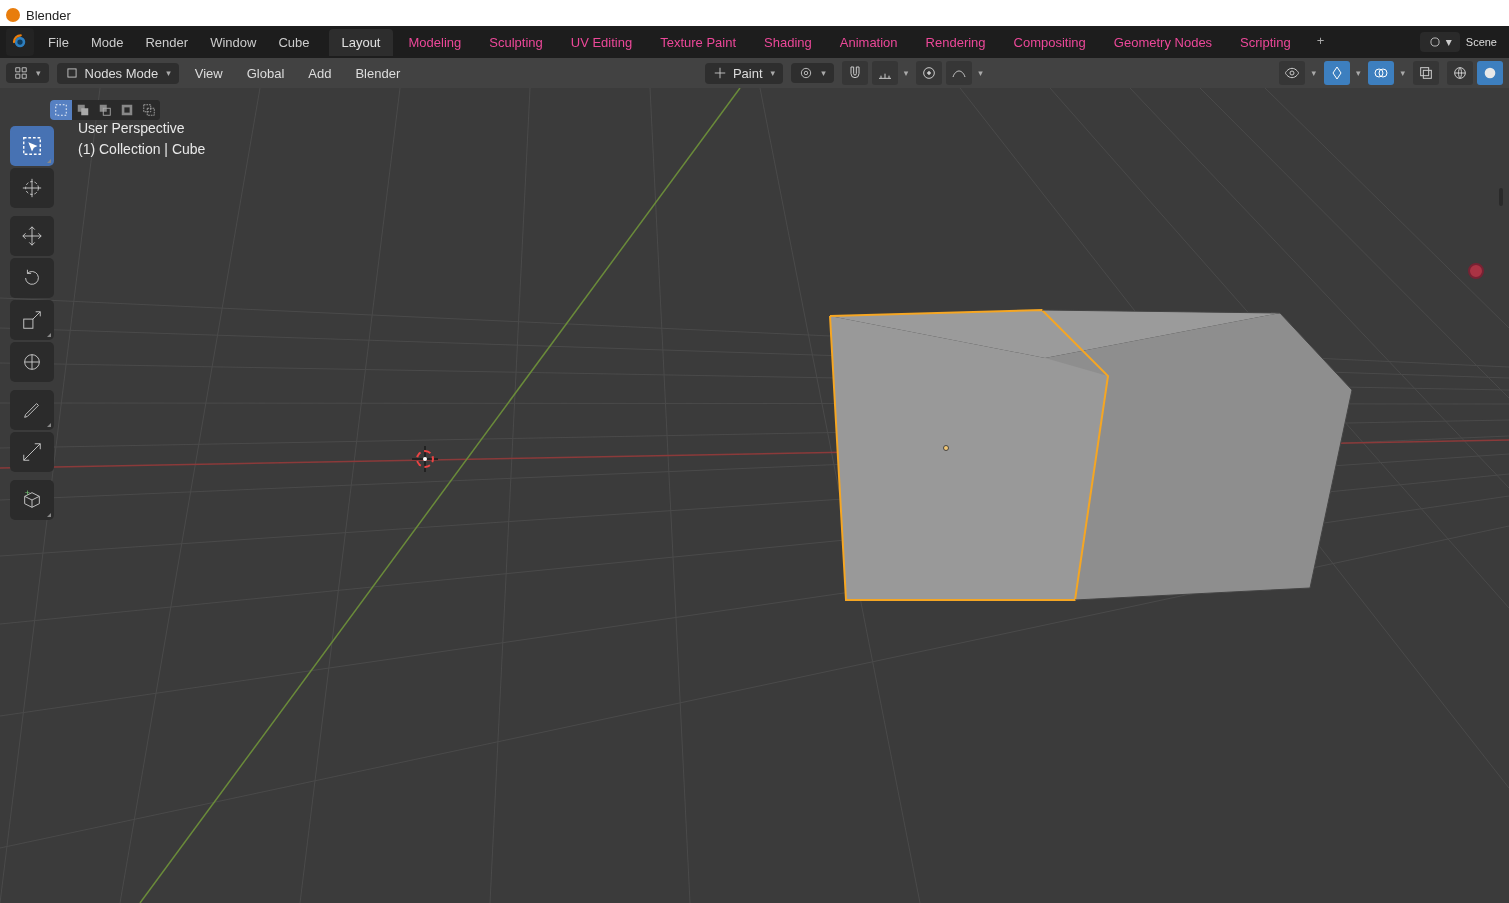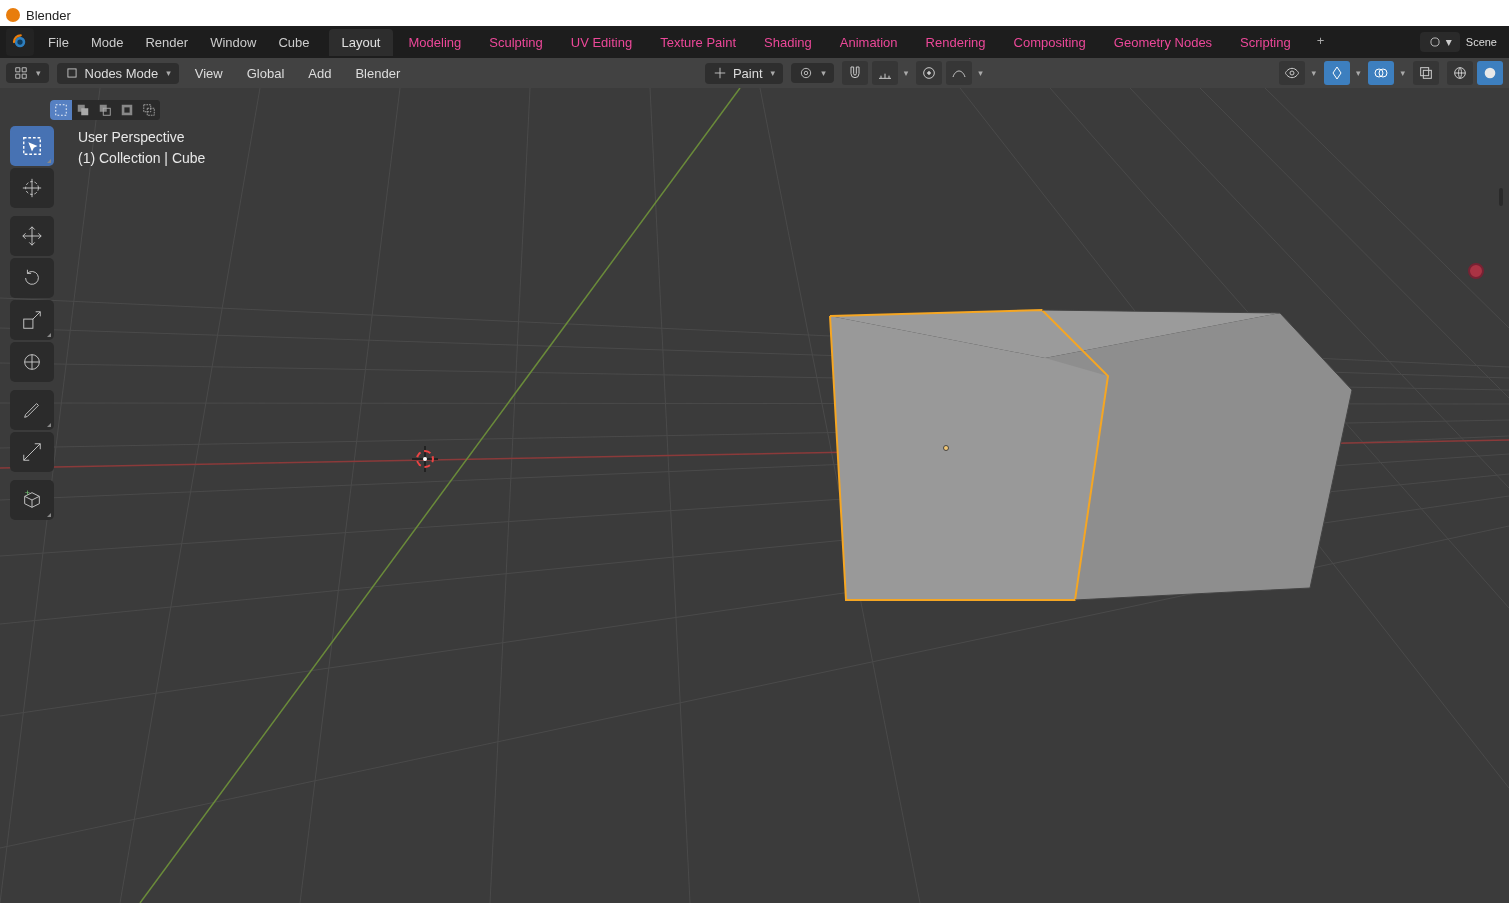--- a/index.html
+++ b/index.html
@@ -34,21 +34,21 @@
 .header2 .iconbtn.blue { background: #3d7fbf; }
 .header2 .chev { font-size: 9px; color: #aaa; margin-left:2px; }
 
 
 .selrow { position: absolute; top: 88px; left: 50px; display: flex; gap: 0; background: #2a2a2a; border-radius: 4px; overflow: hidden; }
 .selrow .sm { width: 22px; height: 20px; display:flex; align-items:center; justify-content:center; cursor:pointer; background:#2a2a2a; }
 .selrow .sm.active { background: #5680c2; }
 
 
 .viewport { position: absolute; top: 88px; left: 0; right: 0; bottom: 0; background: #3b3b3b; overflow: hidden; }
-.vpinfo { position: absolute; top: 39px; left: 78px; color: #e8e8e8; font-size: 14px; line-height: 1.5; }
+.vpinfo { position: absolute; top: 30px; left: 78px; color: #e8e8e8; font-size: 14px; line-height: 1.5; }
 
 
 .ltoolbar { position: absolute; top: 126px; left: 10px; display: flex; flex-direction: column; gap: 2px; }
 .ltoolbar .tool { width: 44px; height: 40px; background: #2b2b2b; border-radius: 5px; display:flex; align-items:center; justify-content:center; cursor:pointer; position:relative; }
 .ltoolbar .tool.active { background: #4772b3; }
 .ltoolbar .tool svg { width: 22px; height: 22px; }
 .ltoolbar .gap { height: 4px; }
 .ltoolbar .tool .corner { position:absolute; right:3px; bottom:3px; width:0;height:0; border-left:4px solid transparent; border-bottom:4px solid #888; }
 
 

